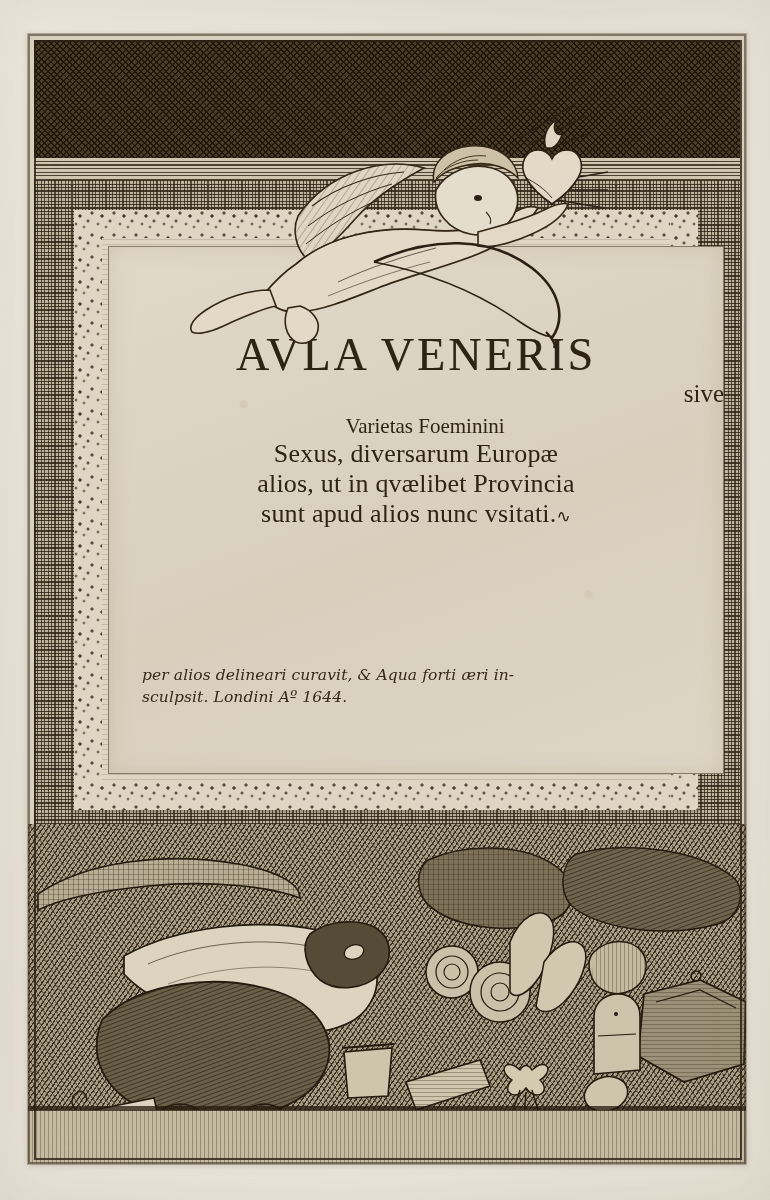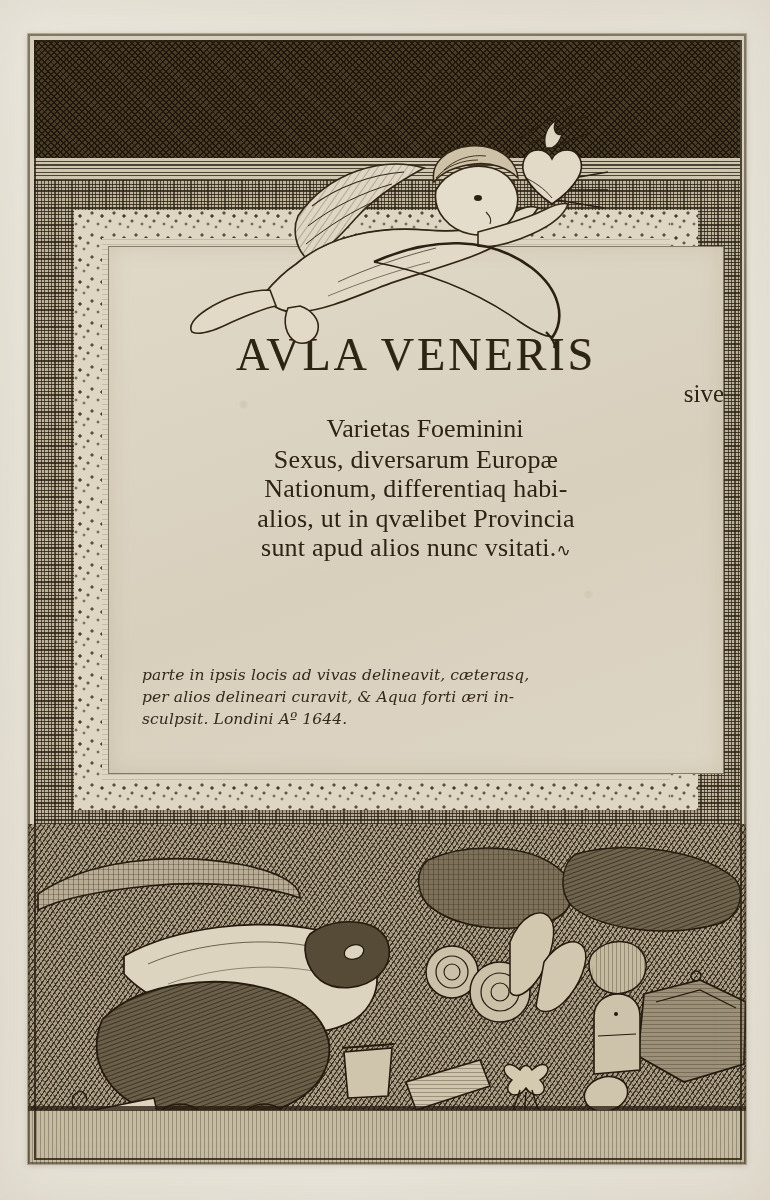--- a/index.html
+++ b/index.html
@@ -84,21 +84,21 @@
       radial-gradient(circle at 22% 30%, rgba(170,155,128,.18) 0 3px, transparent 5px),
       radial-gradient(circle at 78% 66%, rgba(170,155,128,.14) 0 3px, transparent 5px),
       linear-gradient(160deg,#e1d9c8 0%,#d8d0bd 55%,#ded6c4 100%);
     box-shadow:inset 0 0 0 1px rgba(70,56,34,.55), inset 0 0 22px rgba(130,112,80,.18);}
 
   
   #text{position:absolute;left:0;right:0;top:86px;text-align:center;color:#2e2415;}
   .title{font-family:"Liberation Serif",serif;font-size:46px;letter-spacing:3px;
     line-height:1;margin:0 0 3px 0;font-weight:400;text-shadow:.4px .4px 0 rgba(40,30,16,.5);}
   .sive{font-size:25px;line-height:1;margin:0 0 9px 0;font-style:normal;text-align:right;}
-  .l2{font-size:26px;line-height:1.06;margin:0 0 2px 18px;}
+  .l2{font-size:21px;line-height:1.06;margin:0 0 2px 18px;}
   .body-line{font-size:26px;line-height:1.14;margin:0;letter-spacing:.2px;}
   .body-wrap{text-align:center;padding:0 28px;}
 
   .cursive{font-family:"DejaVu Serif",serif;font-style:italic;font-size:15.5px;
     line-height:1.42;text-align:left;color:#35291a;margin:0;letter-spacing:.1px;}
   #cursive-block{position:absolute;left:34px;right:20px;top:418px;}
 
   .swirl{font-size:17px;}
 
   
@@ -135,30 +135,28 @@
       <div class="lace" id="lace-left"></div>
       <div class="lace" id="lace-right"></div>
 
       <div id="panel">
         <div id="text">
           <p class="title">AVLA VENERIS</p>
           <p class="sive">sive</p>
           <p class="l2">Varietas Foeminini</p>
           <div class="body-wrap">
             <p class="body-line">Sexus, diversarum Europæ</p>
-            <p class="body-line">Nationum, differentiaq habi-</p>
             <p class="body-line">alios, ut in qvælibet Provincia</p>
             <p class="body-line">
               <span>sunt apud alios nunc vsitati.</span><span class="swirl">∿</span>
             </p>
           </div>
         </div>
 
         <div id="cursive-block">
-          <p class="cursive">parte in ipsis locis ad vivas delineavit, cæterasq,</p>
           <p class="cursive">per alios delineari curavit,   &amp; Aqua forti æri in-</p>
           <p class="cursive">sculpsit. Londini Aº 1644.</p>
         </div>
       </div>
 
       <div id="cupid">
         <svg width="430" height="270" viewBox="0 0 430 270" fill="none">
           <defs>
             <pattern id="fl" width="6" height="6" patternUnits="userSpaceOnUse" patternTransform="rotate(35)">
               <line x1="0" y1="0" x2="0" y2="6" stroke="#3a2c18" stroke-width="1" opacity=".55"></line>

